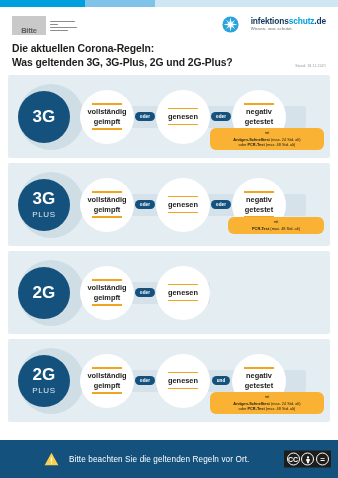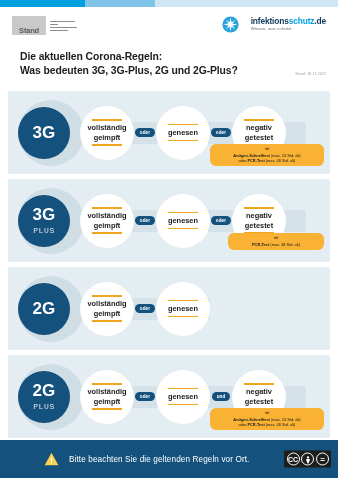--- a/index.html
+++ b/index.html
@@ -46,21 +46,21 @@
   .isd-logo{width:17px;height:17px;flex:0 0 17px;}
   .isd-txt{line-height:1;}
   .isd-main{font-size:8.4px;font-weight:700;color:#12395c;letter-spacing:-.15px;}
   .isd-main .hl{color:#00a0de;}
   .isd-sub{font-size:4.3px;color:#6d6d6d;margin-top:1.6px;letter-spacing:.1px;}
 
   
   .titlewrap{padding:5px 12px 0 12px;position:relative;}
   .title{
     font-size:10.4px;font-weight:700;color:#1d1d1b;
-    line-height:13.5px;letter-spacing:-.1px;margin:8px;
+    line-height:13.5px;letter-spacing:-.1px;margin:0;
   }
   .stand{
     position:absolute;right:12px;bottom:1px;
     font-size:3.6px;color:#9a9a9a;letter-spacing:.1px;white-space:nowrap;
   }
 
   
   .rows{padding:6px 8px 0 8px;display:flex;flex-direction:column;gap:5px;}
   .row{
     position:relative;height:83px;background:#e4edf2;border-radius:2px;
@@ -79,21 +79,21 @@
     position:absolute;width:66px;height:66px;border-radius:50%;
     background:#cfdde5;
   }
   .badge{
     position:relative;width:52px;height:52px;border-radius:50%;
     background:#14517d;color:#fff;
     display:flex;flex-direction:column;align-items:center;justify-content:center;
     line-height:1;
   }
   .badge-main{font-size:17px;font-weight:700;letter-spacing:.2px;}
-  .badge-sub{font-size:8px;font-weight:400;letter-spacing:.6px;margin-top:4px;color:#dfe9f0;font-family:Liberation Mono, monospace;}
+  .badge-sub{font-size:8px;font-weight:400;letter-spacing:.6px;margin-top:4px;color:#dfe9f0;}
   .badge.solo .badge-main{font-size:17px;}
 
   
   .track{
     position:absolute;left:52px;top:50%;transform:translateY(-50%);
     height:22px;background:#d5e2e9;border-radius:2px;z-index:0;
   }
 
   .options{
     position:relative;display:flex;align-items:center;z-index:1;
@@ -159,21 +159,21 @@
 <div class="topbar">
   <span class="tb1"></span>
   <span class="tb2"></span>
   <span class="tb3"></span>
 </div>
 
 <div class="header">
 
   <div class="bzga">
     <div class="bzga-mark">
-      <span class="bzga-mark-txt">Stand</span>
+      <span class="bzga-mark-txt">Bitte</span>
     </div>
     <div class="bzga-lines">
       <i></i>
       <i></i>
       <i></i>
       <i></i>
     </div>
   </div>
 
   <div class="isd">
@@ -194,21 +194,21 @@
     <div class="isd-txt">
       <div class="isd-main"><span>infektions</span><span class="hl">schutz</span><span>.de</span></div>
       <div class="isd-sub">Wissen, was schützt.</div>
     </div>
   </div>
 </div>
 
 <div class="titlewrap">
   <div class="title">
     <div>Die aktuellen Corona-Regeln:</div>
-    <div>Was bedeuten 3G, 3G-Plus, 2G und 2G-Plus?</div>
+    <div>Was geltenden 3G, 3G-Plus, 2G und 2G-Plus?</div>
   </div>
   <div class="stand">Stand: 18.11.2021</div>
 </div>
 
 <div class="rows" id="rows">
     <div class="row">
       <div class="rowinner">
         <div class="track" style="width: 246px;"></div>
         <div class="badge-halo">
           <div class="halo"></div>

